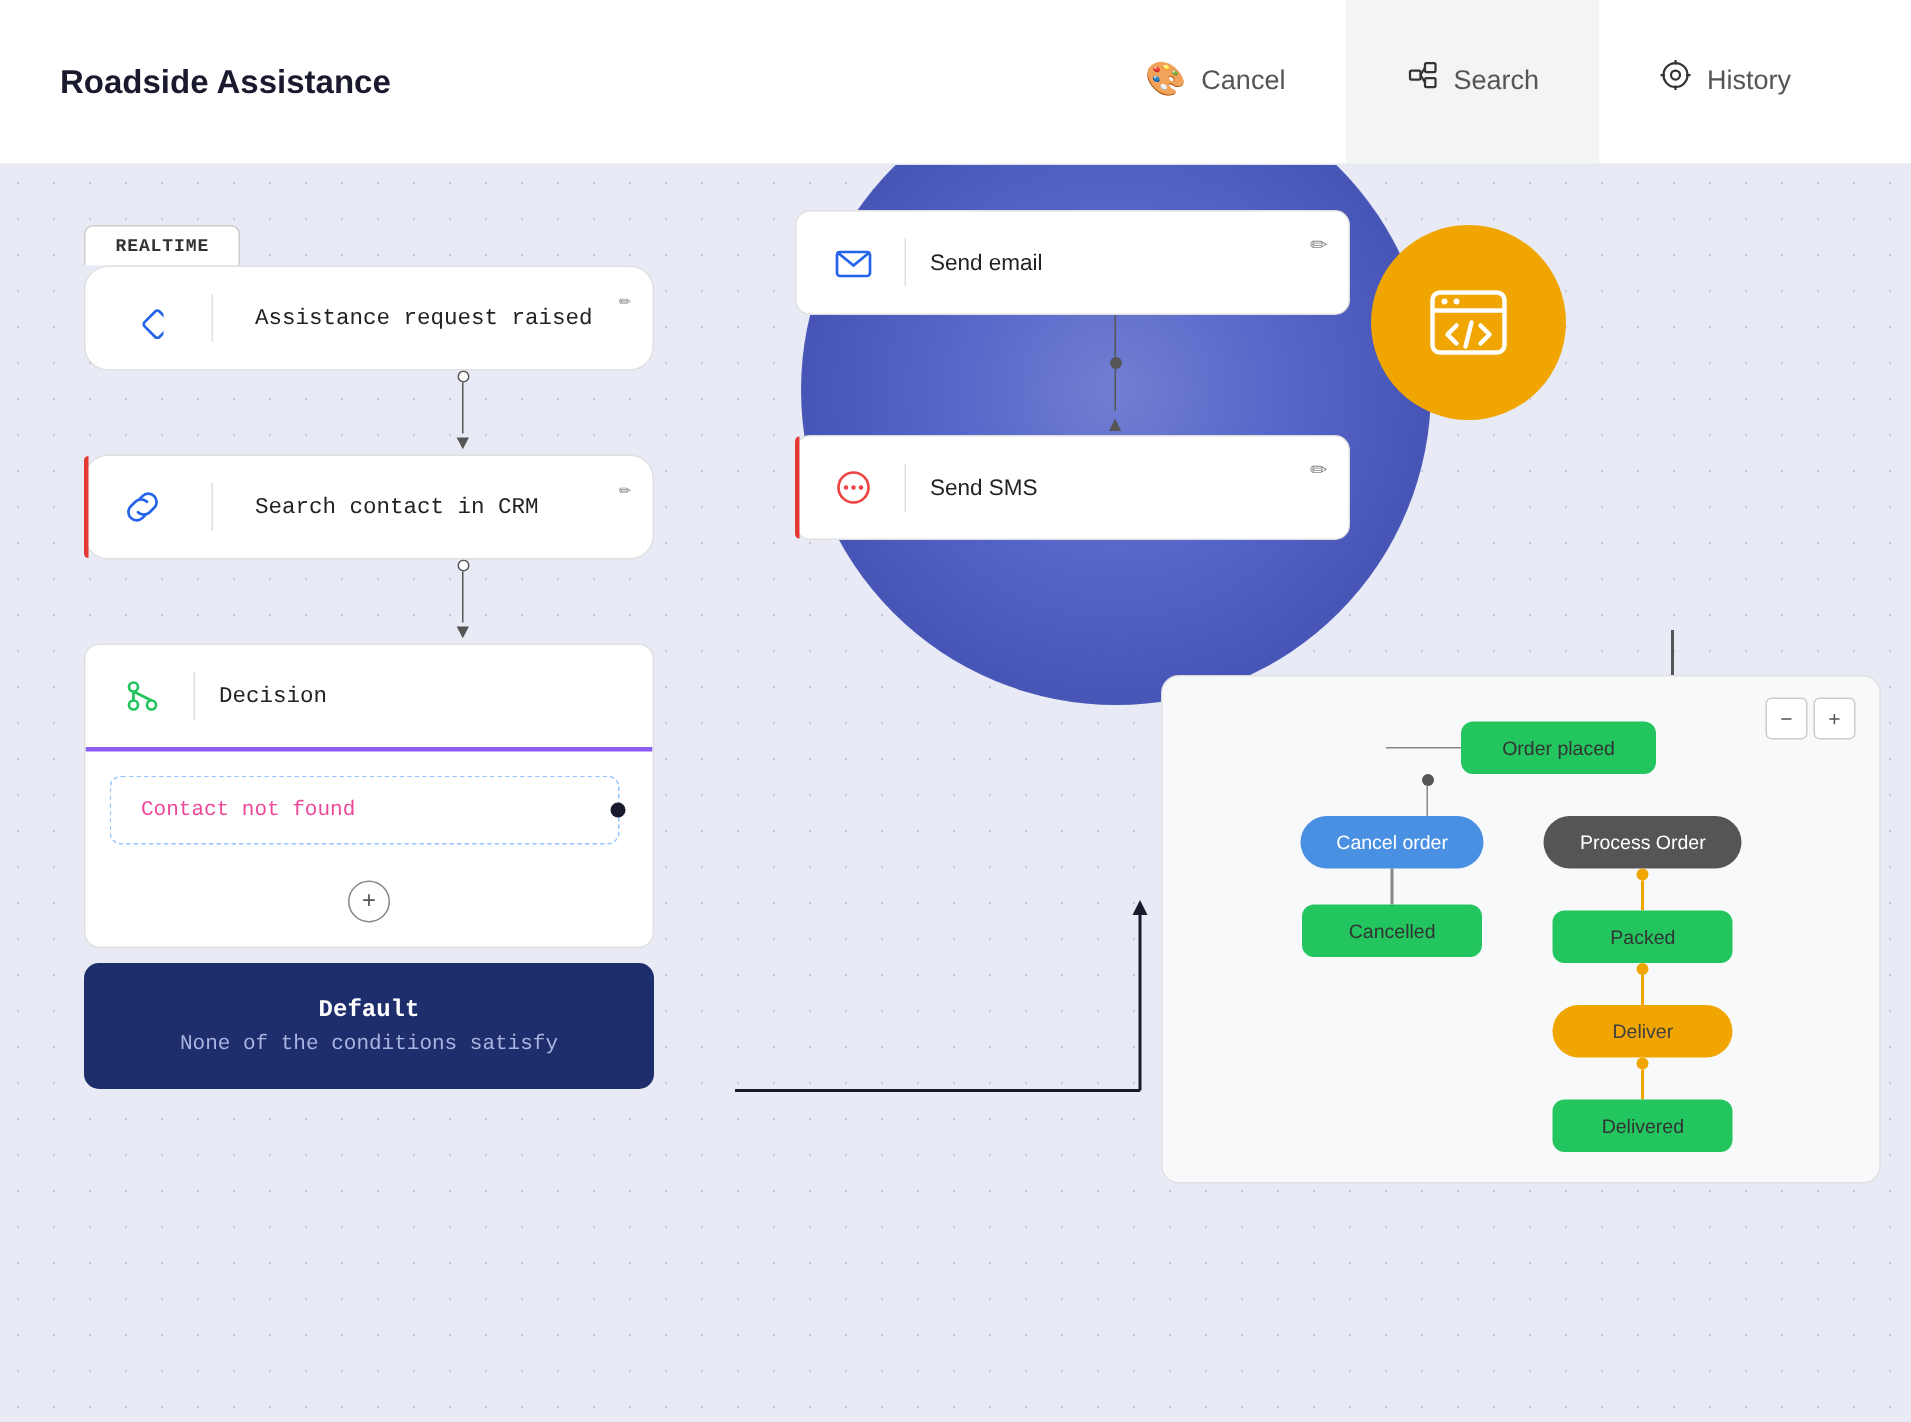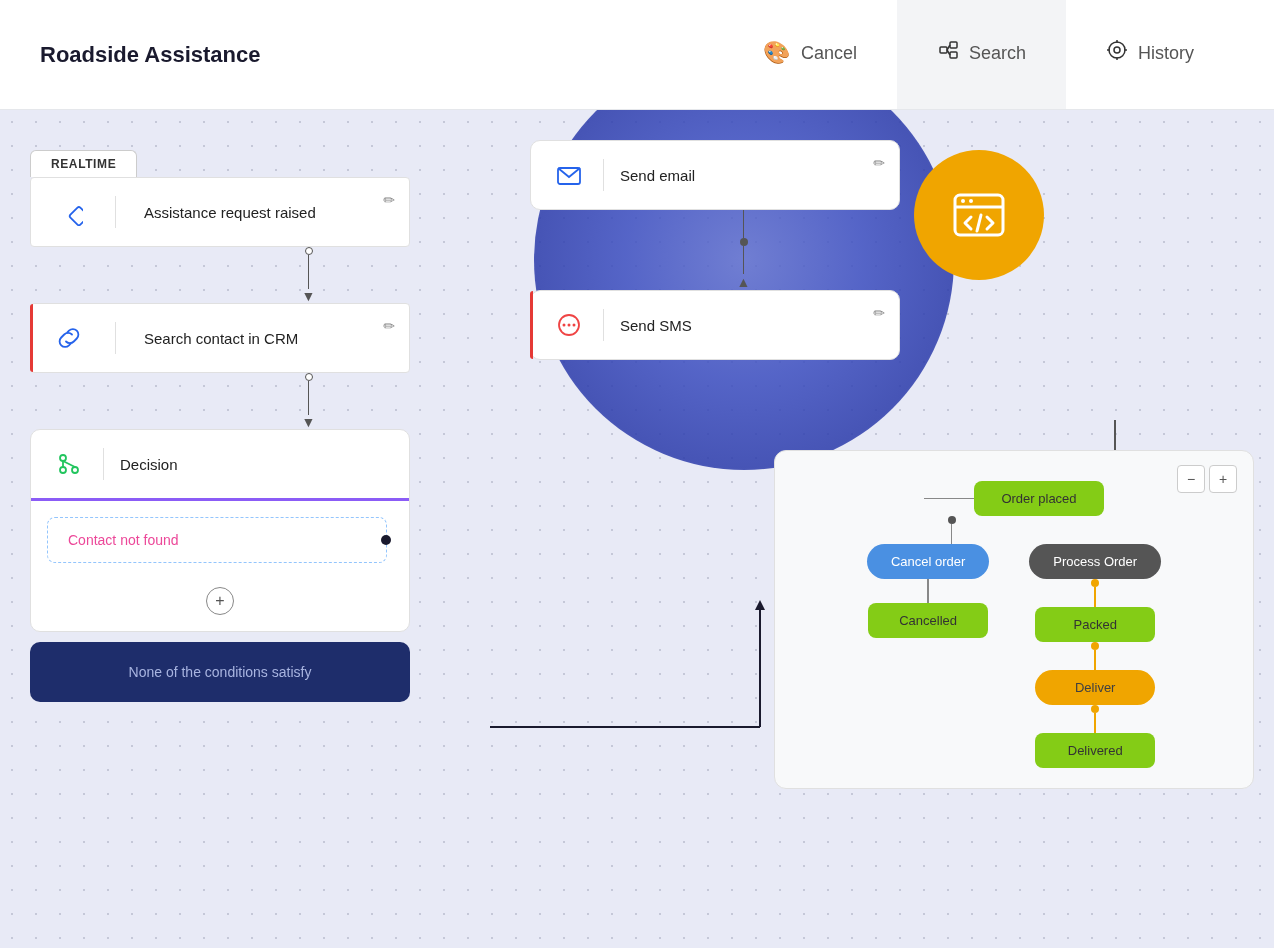--- a/index.html
+++ b/index.html
@@ -58,24 +58,25 @@
       height: calc(948px - 110px);
       background: #e8eaf6;
       position: relative;
       background-image: radial-gradient(circle, #c5c8d8 1px, transparent 1px);
       background-size: 24px 24px;
     }
 
     
     .workflow-panel {
       width: 560px;
-      padding: 40px 30px;
+      padding: 40px 56px;
       flex-shrink: 0;
       position: relative;
       z-index: 2;
+      font-family: Liberation Mono, monospace;
     }
 
     
     .realtime-container {
       position: relative;
       margin-bottom: 0;
     }
     .realtime-badge {
       display: inline-block;
       background: #fff;
@@ -86,21 +87,21 @@
       font-weight: 600;
       color: #333;
       letter-spacing: 0.05em;
       border-radius: 6px 6px 0 0;
     }
 
     
     .workflow-card {
       background: #fff;
       border: 1.5px solid #e0e0e0;
-      border-radius: 4px;
+      border-radius: 16px;
       padding: 16px 20px;
       display: flex;
       align-items: center;
       gap: 28px;
       position: relative;
       width: 380px;
     }
     .workflow-card.has-top-border::before {
       content: '';
       position: absolute;
@@ -326,21 +327,21 @@
     }
 
     
     .fc-container {
       display: flex;
       flex-direction: column;
       align-items: center;
       padding-top: 10px;
     }
     .fc-node {
-      background: #84cc16;
+      background: #22c55e;
       border-radius: 8px;
       padding: 10px 24px;
       font-size: 13px;
       color: #333;
       text-align: center;
       min-width: 120px;
     }
     .fc-node.blue {
       background: #4a90e2;
       color: #fff;
@@ -545,20 +546,21 @@
         <div style="position:absolute; right:18px; top:50%; transform:translateY(-50%); width:10px; height:10px; border-radius:50%; background:#1a1a2e;"></div>
       </div>
 
       <div style="display:flex; justify-content:center; margin: 4px 0 8px;">
         <div class="plus-btn">+</div>
       </div>
     </div>
 
     <div style="margin-top: 10px;">
       <div class="default-block">
+        <div class="default-title">Default</div>
         <div class="default-subtitle">None of the conditions satisfy</div>
       </div>
     </div>
 
   </div>
 
   <div class="right-panel">
 
     <div class="right-card">
       <div class="card-icon icon-email">

